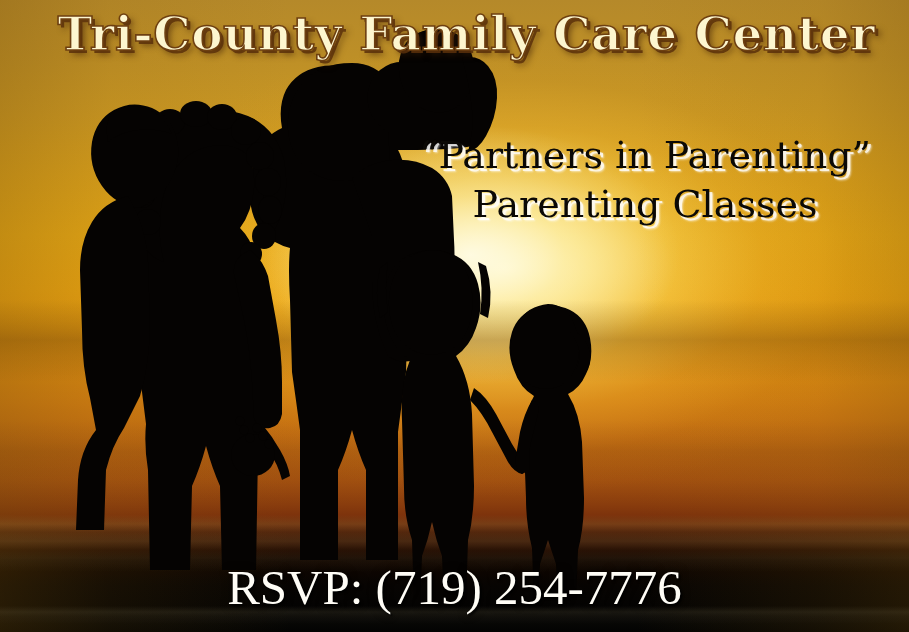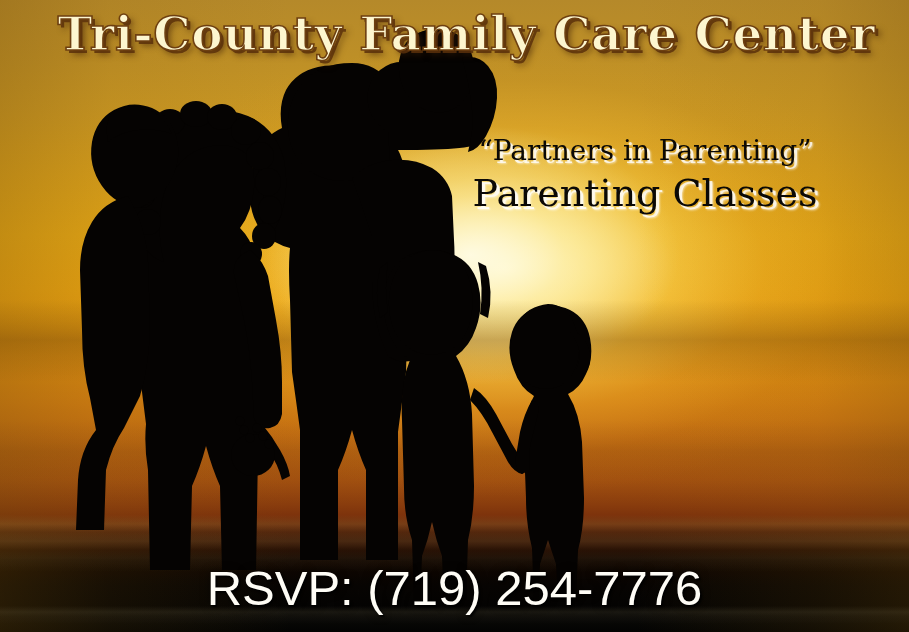--- a/index.html
+++ b/index.html
@@ -137,29 +137,29 @@
     width: 500px;
     text-align: center;
     font-family: "DejaVu Serif", serif;
     color: #0b0906;
     line-height: 1.04;
     text-shadow:
       3px 3px 0 rgba(255,255,255,0.78),
       4px 4px 2px rgba(255,255,255,0.55);
   }
   #subtitle .line { display: block; white-space: nowrap; }
-  #sub-line-1 { font-size: 28px; }
+  #sub-line-1 { font-size: 38px; }
   #sub-line-2 { font-size: 38px; margin-top: 9px; }
 
   #rsvp {
     position: absolute;
     left: 0; right: 0;
     bottom: 16px;
     text-align: center;
-    font-family: Liberation Sans, sans-serif;
+    font-family: Liberation Serif, serif;
     font-size: 49px;
     color: #fffdf6;
     white-space: nowrap;
     text-shadow:
       2px 2px 2px rgba(0,0,0,0.85),
       0 0 10px rgba(0,0,0,0.6);
   }
 </style>
 </head>
 <body>

